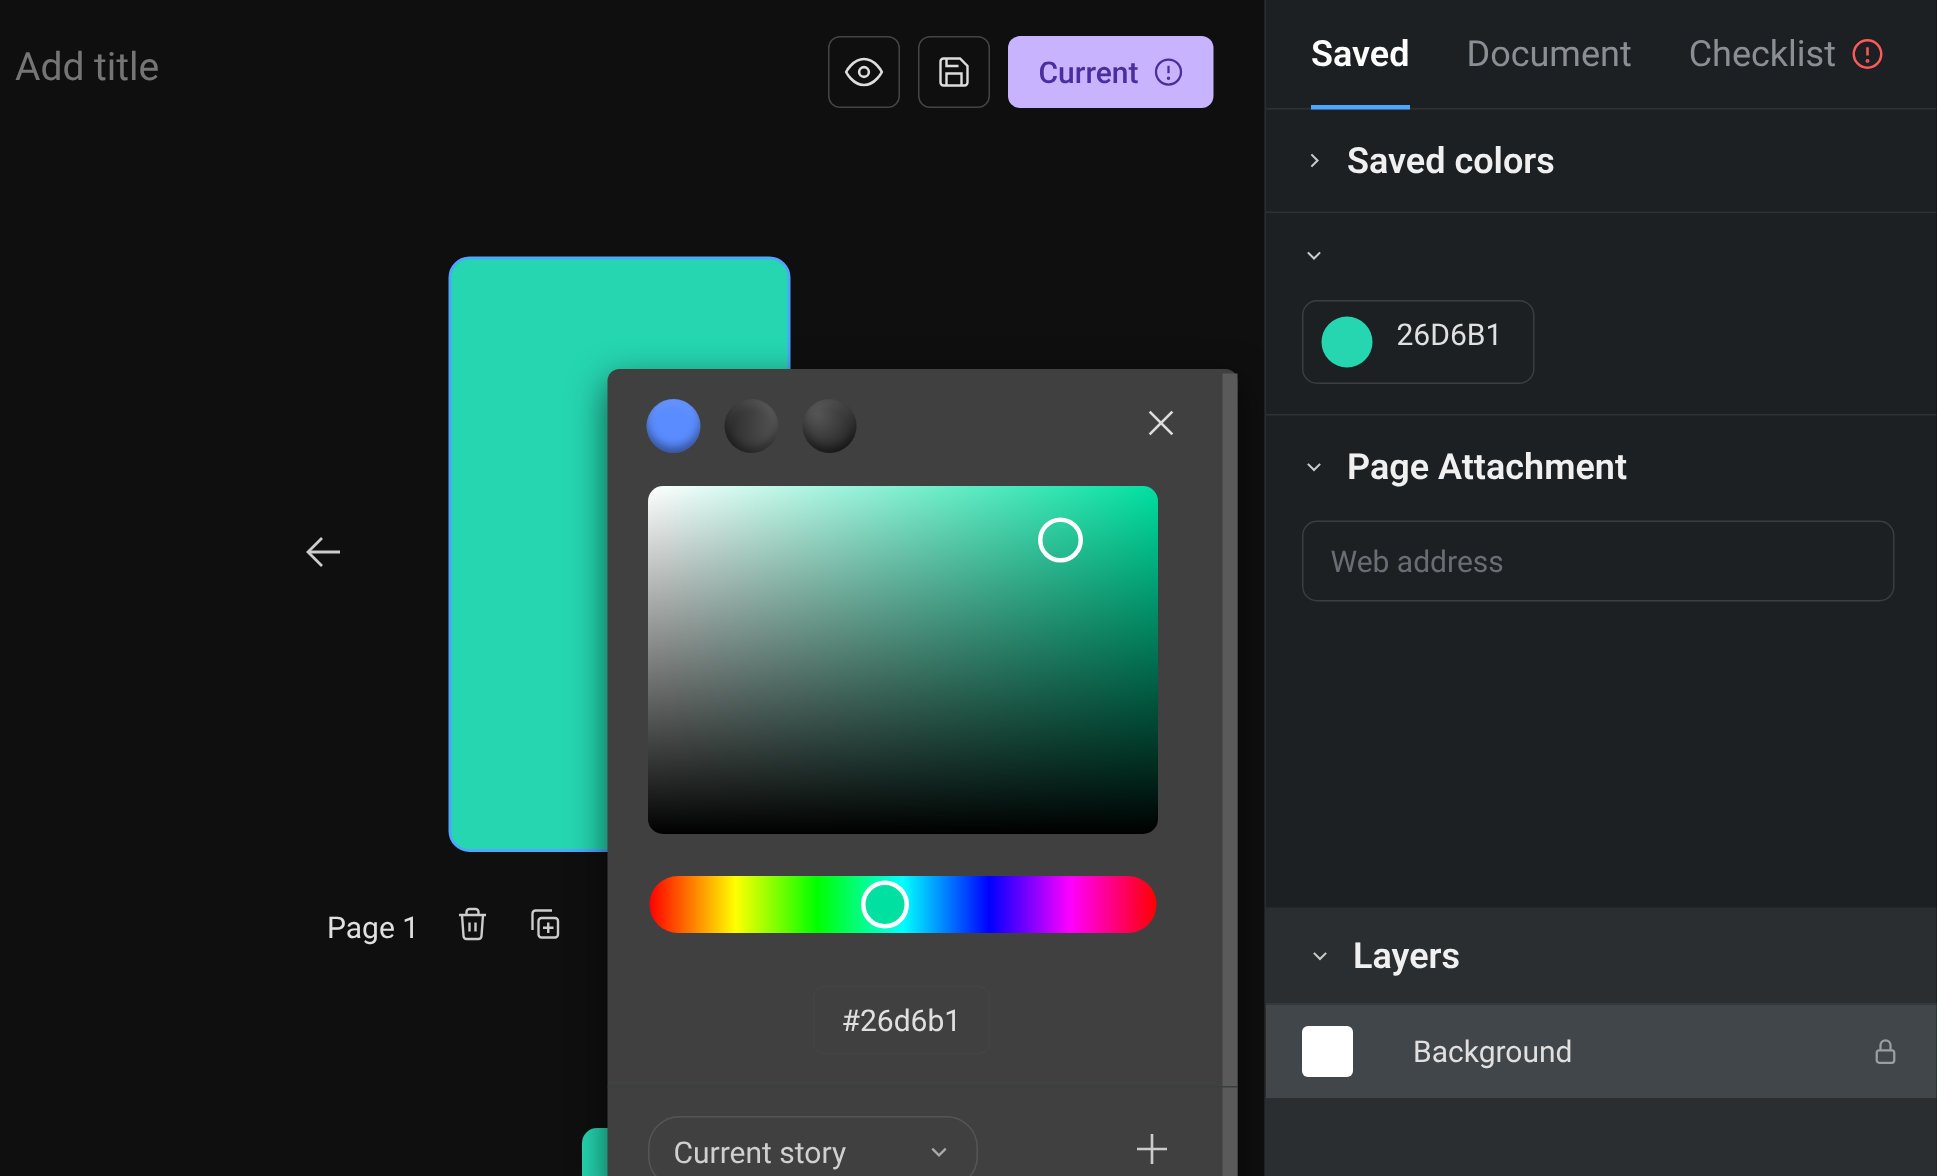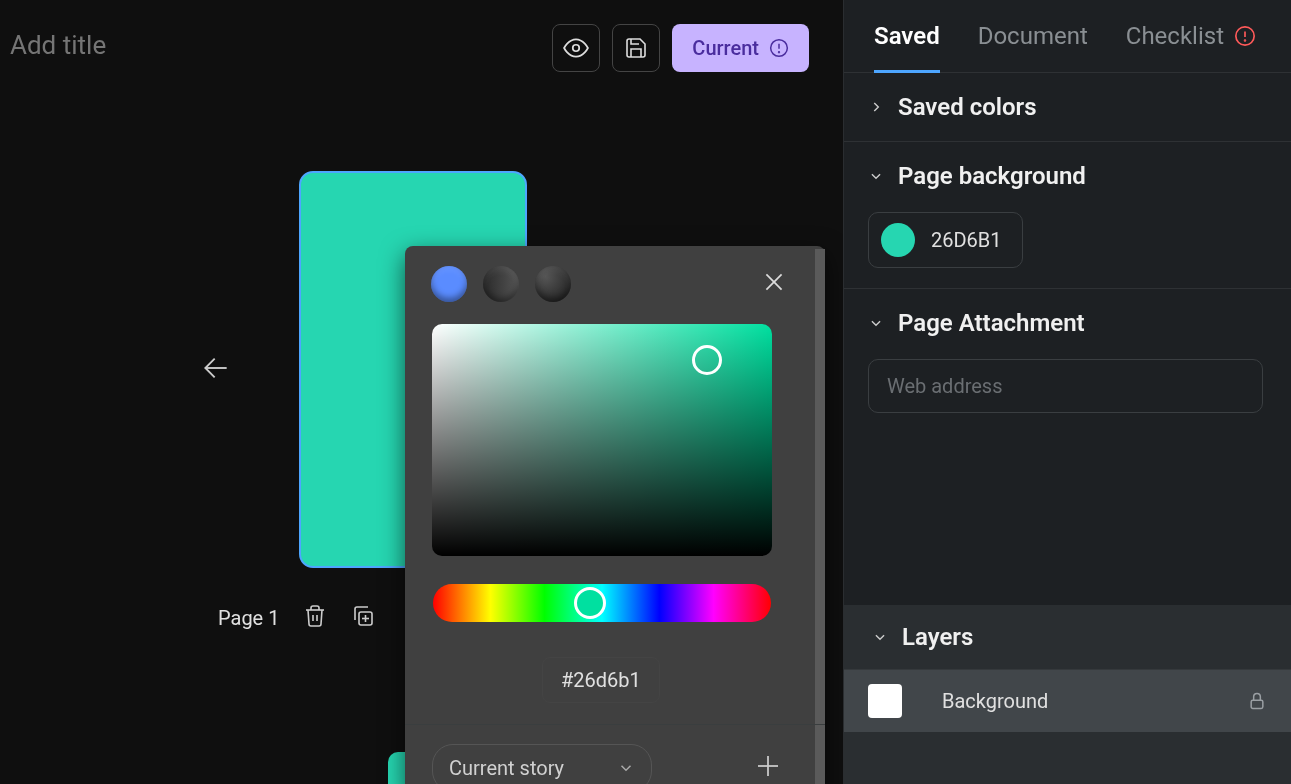--- a/index.html
+++ b/index.html
@@ -56,21 +56,21 @@
 .tab.active { color:#fff; font-weight:600; }
 .tab.active::after { content:""; position:absolute; bottom:-1px; left:0; right:0; height:3px; background:#4da6ff; }
 .warn-badge { width:22px; height:22px; }
 
 .section { padding:20px 28px 20px 24px; border-bottom:1px solid #2e3134; }
 .section-header { display:flex; align-items:center; gap:14px; cursor:pointer; }
 .section-title { font-size:24px; font-weight:600; color:#f0f0f0; }
 .chev { width:16px; height:16px; display:flex; align-items:center; justify-content:center; }
 
 .color-chip-row { margin-top:22px; display:flex; }
-.color-chip { display:flex; align-items:center; gap:16px; border:1px solid #3a3e41; border-radius:10px; padding:10px 20px 10px 12px; cursor:pointer; }
+.color-chip { display:flex; align-items:flex-start; gap:16px; border:1px solid #3a3e41; border-radius:10px; padding:10px 20px 10px 12px; cursor:pointer; }
 .color-swatch { width:34px; height:34px; border-radius:50%; }
 .color-hex { font-size:20px; color:#e0e0e0; }
 
 .attach-input { margin-top:22px; width:100%; border:1px solid #3a3e41; border-radius:10px; background:transparent; padding:14px 18px; font-size:20px; color:#e0e0e0; outline:none; }
 .attach-input::placeholder { color:#6a6e72; }
 
 .layers-section { position:absolute; bottom:0; left:0; right:0; background:#2a2e31; }
 .layers-header { padding:18px 28px; display:flex; align-items:center; gap:14px; cursor:pointer; }
 .layer-row { display:flex; align-items:center; gap:20px; padding:14px 24px; background:#41464a; border-top:1px solid #35393c; }
 .layer-thumb { width:34px; height:34px; background:#fff; border-radius:4px; }
@@ -199,21 +199,20 @@
     </div>
   </div>
 
   <div class="section">
     <div class="section-header">
       <span class="chev">
         <svg width="14" height="14" viewBox="0 0 24 24" fill="none" stroke="#ccc" stroke-width="2.4">
             <polyline points="5 9 12 16 19 9"></polyline>
           </svg>
       </span>
-      <span class="section-title">Page background</span>
     </div>
     <div class="color-chip-row">
       <div class="color-chip">
         <div class="color-swatch" style="background:#26d6b1;"></div>
         <span class="color-hex">26D6B1</span>
       </div>
     </div>
   </div>
 
   <div class="section" style="border-bottom:none">

